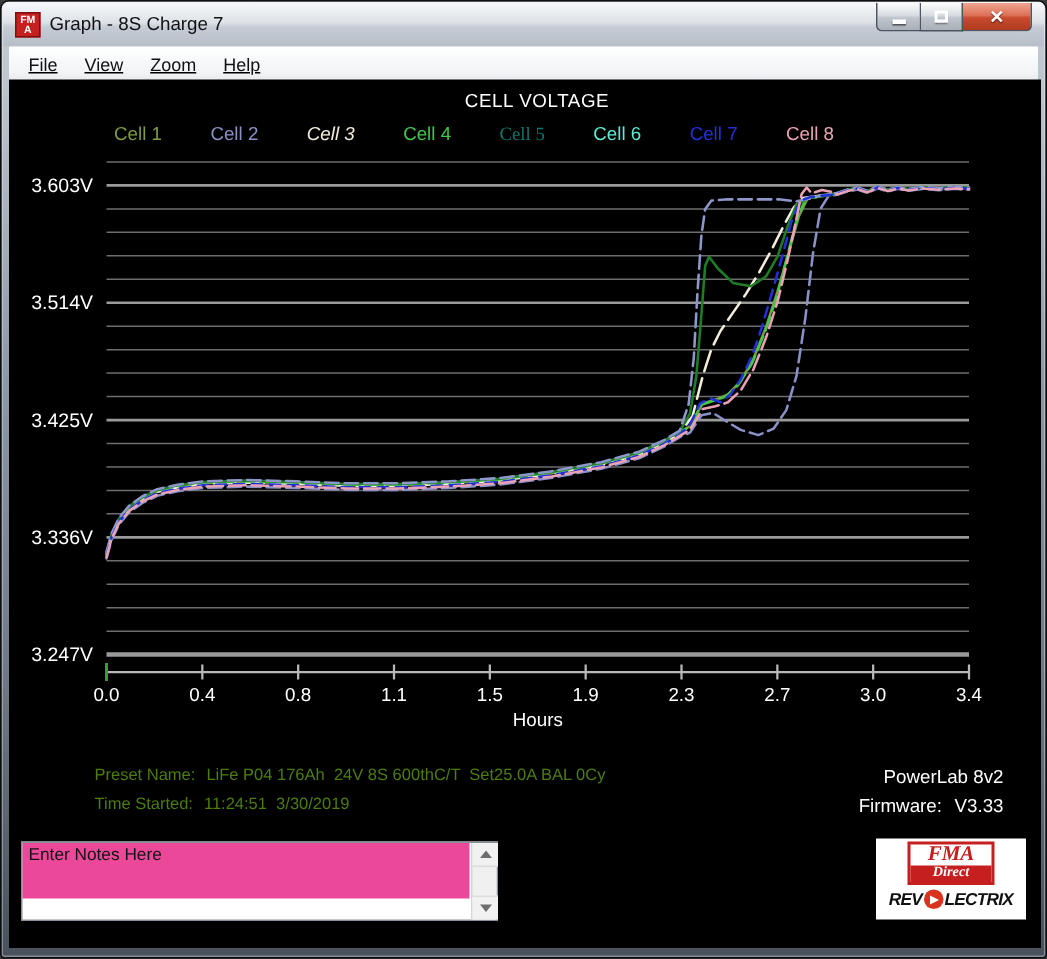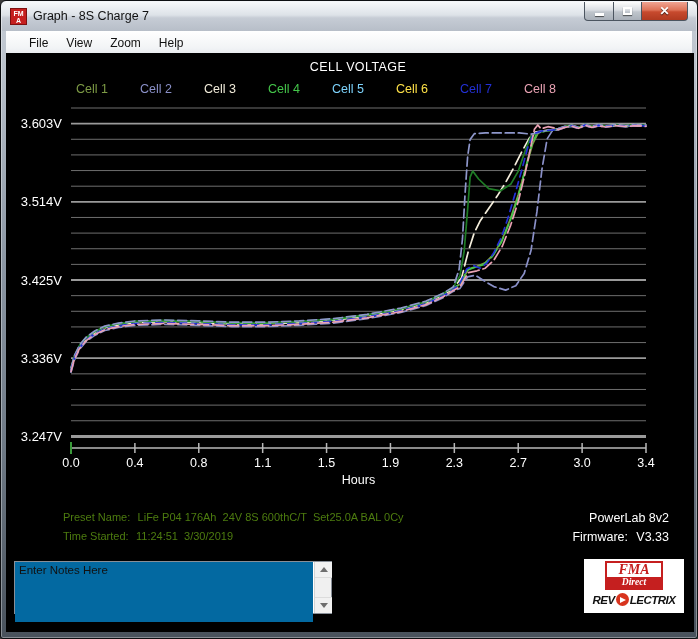--- a/index.html
+++ b/index.html
@@ -24,37 +24,37 @@
   .winbtn.max{width:28px;border-left:none;
     background:linear-gradient(180deg,#fdfdfd 0%,#d9dde2 45%,#bfc5cc 55%,#a9b0b9 100%);}
   .winbtn.close{width:46px;border-left:none;border-radius:0 0 4px 0;
     background:linear-gradient(180deg,#f0a492 0%,#de7257 45%,#c74a2e 55%,#b03a20 100%);}
   .glyph-min{width:9px;height:3px;background:#fff;box-shadow:0 1px 1px rgba(0,0,0,.6);margin-top:6px;}
   .glyph-max{width:9px;height:8px;border:2px solid #fff;box-shadow:0 1px 1px rgba(0,0,0,.5);}
   .glyph-close{font-size:12px;font-weight:bold;}
   
   .menubar{position:absolute;left:5px;top:30px;right:5px;height:25px;
     background:linear-gradient(180deg,#ffffff 0%,#f2f4f6 70%,#e6e9ed 100%);
-    border-bottom:1px solid #9aa1aa;display:flex;align-items:center;padding-left:14px;}
+    border-bottom:1px solid #9aa1aa;display:flex;align-items:center;padding-left:4px;text-decoration:underline;}
   .menu-item{font-size:12px;color:#111;padding:2px 9px;cursor:default;}
   
   .client{position:absolute;left:5px;top:52px;width:688px;height:579px;background:#000;overflow:hidden;}
   .chart-title{position:absolute;left:8px;top:7px;width:688px;text-align:center;
     color:#fff;font-size:12.5px;letter-spacing:.4px;}
   .legend{position:absolute;left:70px;top:29px;width:480px;display:flex;justify-content:space-between;}
   .legend span{font-size:12.5px;white-space:nowrap;}
   #chart-svg{position:absolute;left:0;top:0;}
   
   .foot-line{position:absolute;color:#4d7c0f;font-size:11px;white-space:pre;}
   .foot-right{position:absolute;right:25px;color:#fff;font-size:12.5px;text-align:right;white-space:pre;}
   
   .notes{position:absolute;left:8px;top:508px;width:318px;height:53px;background:#fff;
     border:1px solid #888f98;}
-  .notes textarea{position:absolute;left:0;top:0;width:298px;height:60px;border:none;resize:none;
-    outline:none;font-size:11.5px;color:#111;padding:2px 4px;overflow:hidden;background:#0369a1;}
+  .notes textarea{position:absolute;left:0;top:0;width:298px;height:37px;border:none;resize:none;
+    outline:none;font-size:11.5px;color:#111;padding:2px 4px;overflow:hidden;background:#ec4899;}
   .scrollbar{position:absolute;right:0;top:0;width:17px;height:51px;background:#f0f0f0;
     border-left:1px solid #d4d4d4;}
   .sb-btn{position:absolute;left:0;width:17px;height:16px;background:#f1f1f1;
     display:flex;align-items:center;justify-content:center;}
   .sb-up{top:0;border-bottom:1px solid #dcdcdc;}
   .sb-down{bottom:0;border-top:1px solid #dcdcdc;}
   .tri-up{width:0;height:0;border-left:4px solid transparent;border-right:4px solid transparent;
     border-bottom:5px solid #6e6e6e;}
   .tri-down{width:0;height:0;border-left:4px solid transparent;border-right:4px solid transparent;
     border-top:5px solid #6e6e6e;}
@@ -100,24 +100,24 @@
       <div class="menu-item">View</div>
       <div class="menu-item">Zoom</div>
       <div class="menu-item">Help</div>
     </div>
 
   <div class="client">
     <div class="chart-title">CELL VOLTAGE</div>
     <div class="legend" id="legend">
         <span style="color: rgb(125, 155, 69);">Cell 1</span>
         <span style="color: rgb(138, 144, 200);">Cell 2</span>
-        <span style="color: rgb(242, 236, 218);">Cell 3</span>
+        <span style="color: rgb(242, 236, 218); font-style: italic;">Cell 3</span>
         <span style="color: rgb(68, 198, 74);">Cell 4</span>
-        <span style="color: #7dd3fc;">Cell 5</span>
-        <span style="color: #fde047;">Cell 6</span>
+        <span style="color: #0f766e; font-family: Liberation Serif, serif;">Cell 5</span>
+        <span style="color: #5eead4;">Cell 6</span>
         <span style="color: rgb(35, 48, 214);">Cell 7</span>
         <span style="color: rgb(234, 163, 180);">Cell 8</span>
       </div>
 
     <svg id="chart-svg" width="688" height="579" viewBox="0 0 688 579">
         <line x1="65" y1="55" x2="640" y2="55" stroke="#6e6e6e" stroke-width="1"></line>
         <line x1="65" y1="70.638" x2="640" y2="70.638" stroke="#9a9a9a" stroke-width="1.8"></line>
         <line x1="65" y1="86.276" x2="640" y2="86.276" stroke="#6e6e6e" stroke-width="1"></line>
         <line x1="65" y1="101.914" x2="640" y2="101.914" stroke="#6e6e6e" stroke-width="1"></line>
         <line x1="65" y1="117.55199999999999" x2="640" y2="117.55199999999999" stroke="#6e6e6e" stroke-width="1"></line>

